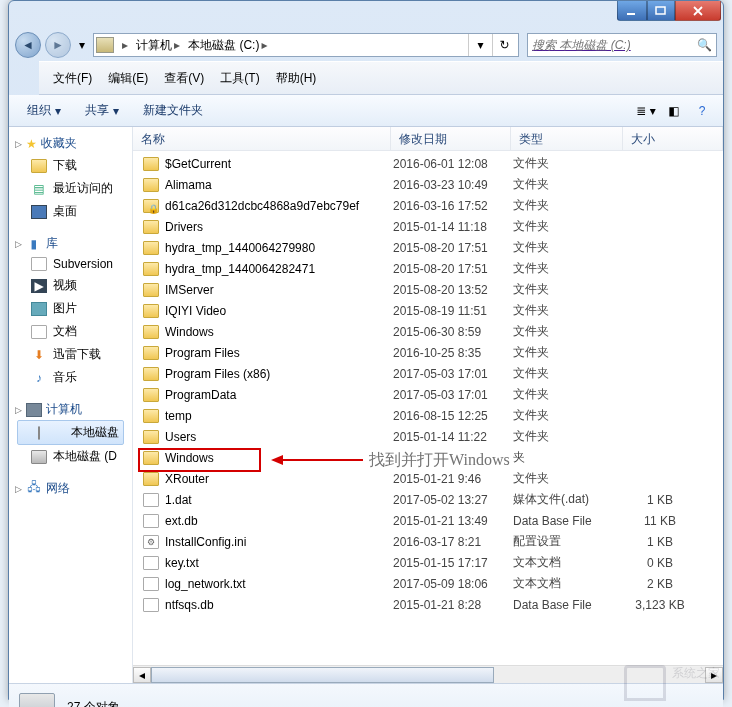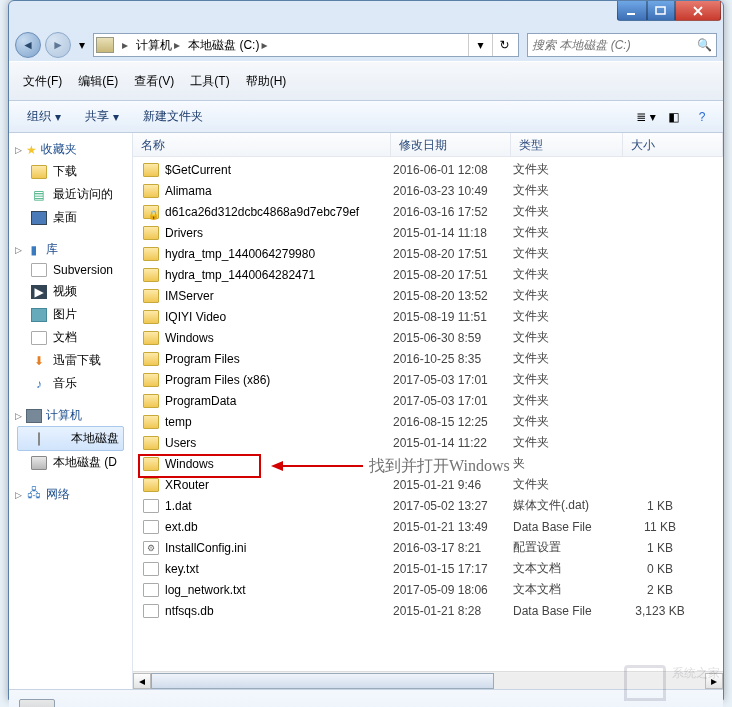--- a/index.html
+++ b/index.html
@@ -17,24 +17,24 @@
 .navbar { height: 32px; display: flex; align-items: center; padding: 0 6px; gap: 4px; }
 .navcircle { width: 26px; height: 26px; border-radius: 50%; background: radial-gradient(circle at 30% 30%, #c8dcf0, #7fa3cc); border: 1px solid #6b8fb8; display: flex; align-items: center; justify-content: center; color: #2b4a6e; }
 .navcircle.fwd { background: radial-gradient(circle at 30% 30%, #d6e4f2, #a0b8d4); opacity: .7; }
 .dd { width: 14px; display: flex; align-items: center; justify-content: center; }
 .addressbar { flex: 1; height: 24px; background: #fff; border: 1px solid #8fa5be; display: flex; align-items: center; padding: 0 2px; }
 .addr-icon { width: 18px; height: 16px; background: linear-gradient(#e8e0b8,#c8b878); border: 1px solid #998; margin-right: 4px; }
 .crumb { padding: 0 4px; display: flex; align-items: center; gap: 2px; }
 .crumb-sep { color: #555; }
 .addr-refresh { width: 24px; height: 22px; display: flex; align-items: center; justify-content: center; border-left: 1px solid #ccc; }
 .searchbox { width: 190px; height: 24px; background: #fff; border: 1px solid #8fa5be; display: flex; align-items: center; padding: 0 4px; margin-left: 4px; }
-.searchbox input { border: none; outline: none; flex: 1; font-style: italic; color: #0f766e; }
+.searchbox input { border: none; outline: none; flex: 1; font-style: italic; color: #4c1d95; text-decoration: underline; }
 .search-icon { color: #4a6a9a; }
 
-.menubar { height: 40px; background: linear-gradient(#f6f8fb,#e8eef6); border-top: 1px solid #fff; border-bottom: 1px solid #c0cde0; display: flex; align-items: center; padding: 0 6px; }
+.menubar { height: 34px; background: linear-gradient(#f6f8fb,#e8eef6); border-top: 1px solid #fff; border-bottom: 1px solid #c0cde0; display: flex; align-items: center; padding: 0 6px; margin-left: 30px; }
 .menuitem { padding: 0 8px; }
 
 .toolbar { height: 32px; background: linear-gradient(#f8fbff,#e4eef9); border-bottom: 1px solid #c0cde0; display: flex; align-items: center; padding: 0 8px; gap: 4px; text-align: right; }
 .tbtn { padding: 4px 10px; display: flex; align-items: center; gap: 4px; color: #1a3a6a; }
 .tright { margin-left: auto; display: flex; gap: 2px; }
 .tright .ticon { width: 26px; height: 22px; display: flex; align-items: center; justify-content: center; border: 1px solid transparent; }
 
 .body { display: flex; height: 556px; background: #fff; }
 .sidebar { width: 124px; border-right: 1px solid #e0e6ee; overflow: hidden; padding: 6px 0; }
 .sidegroup { margin-bottom: 10px; }

